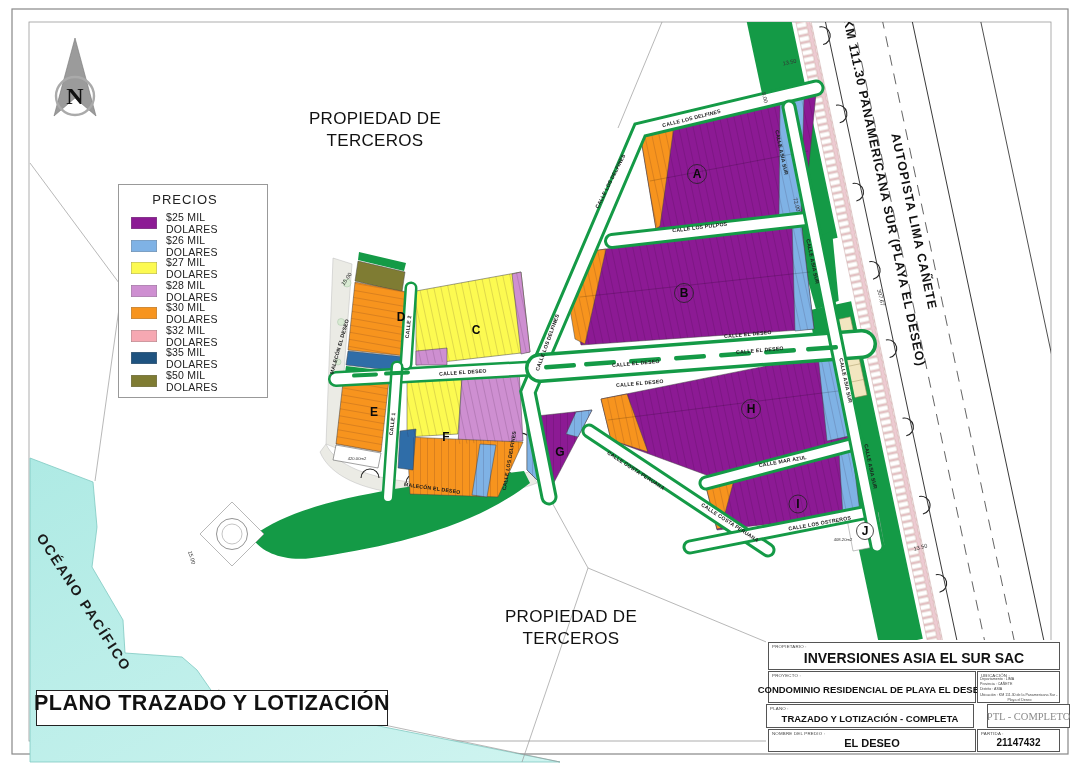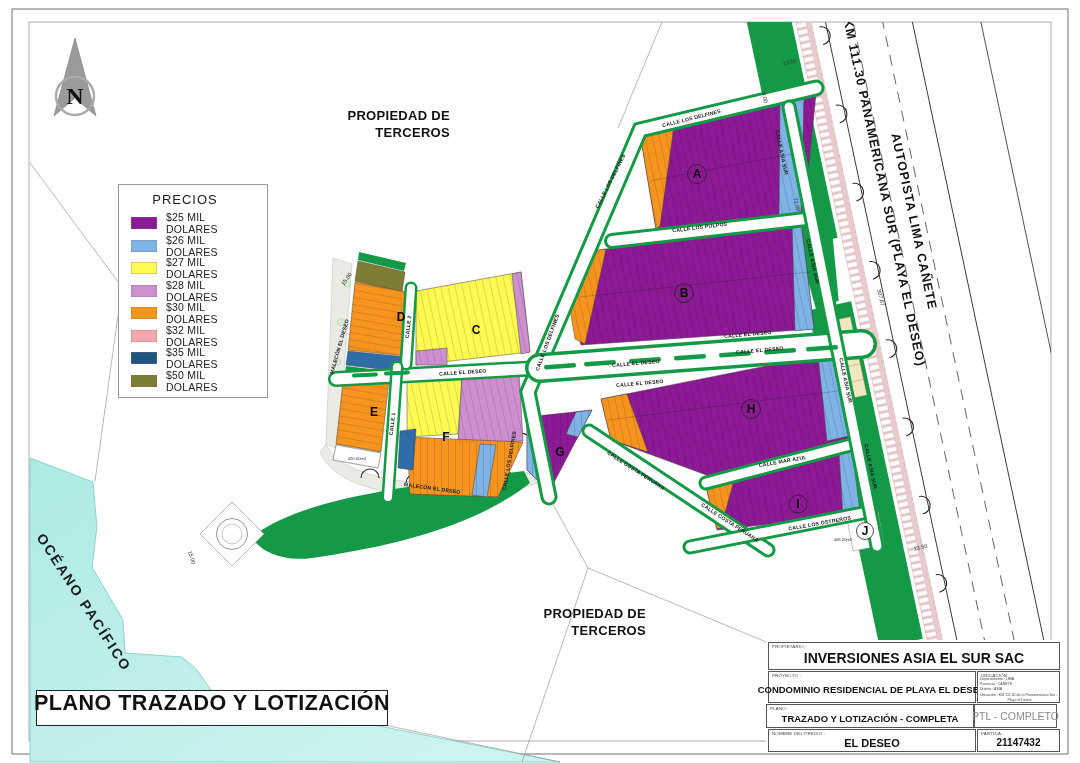--- a/index.html
+++ b/index.html
@@ -4,21 +4,21 @@
 <style>
   html,body{margin:0;padding:0;background:#e8e8e8;}
   #sheet{position:relative;width:1080px;height:763px;background:#fff;overflow:hidden;
          font-family:"Liberation Sans",sans-serif;}
   #mapsvg{position:absolute;left:0;top:0;}
   .st{font-size:5.2px;font-weight:bold;fill:#1b1b1b;text-anchor:middle;letter-spacing:.2px;}
   .zl{font-size:12px;font-weight:bold;fill:#0a0a0a;text-anchor:middle;}
   .dim{font-size:5.5px;fill:#333;text-anchor:middle;}
   .tiny{font-size:4.2px;fill:#333;text-anchor:middle;}
   .ov{position:absolute;box-sizing:border-box;}
-  .terceros{width:150px;text-align:right;font-size:13px;font-weight:bold;color:#111;
+  .terceros{width:150px;text-align:center;font-size:17px;font-weight:normal;color:#111;
             letter-spacing:.3px;line-height:1.3;}
   #legend{left:118px;top:184px;width:150px;height:214px;background:#fff;border:1px solid #999;
           padding:7px 16px 0 0;}
   #legend .lt{text-align:center;font-size:13px;letter-spacing:1px;color:#222;margin-bottom:5px;}
   .lrow{display:flex;align-items:center;height:22.5px;padding-left:12px;}
   .lrow svg{flex:0 0 auto;margin-right:9px;}
   .lrow span{font-size:10.5px;color:#222;letter-spacing:.2px;}
   #maintitle{left:36px;top:690px;width:352px;height:36px;background:#fff;border:1.6px solid #222;
              display:flex;align-items:flex-start;justify-content:center;font-size:21.5px;font-weight:bold;
              color:#111;letter-spacing:.5px;white-space:nowrap;}
@@ -380,21 +380,21 @@
       <div class="ubl">Provincia : CAÑETE</div>
       <div class="ubl">Distrito : ASIA</div>
       <div class="ubl">Ubicación : KM 111.30 de la Panamericana Sur -</div>
       <div class="ubl" style="text-align:center;">Playa el Deseo</div>
     </div>
   </div>
   <div class="tb" style="left:0;top:64px;width:206px;height:22px;">
     <span class="cap">PLANO :</span>
     <span class="val" style="font-size:9.5px;">TRAZADO Y LOTIZACIÓN - COMPLETA</span>
   </div>
-  <div class="tb" style="left:208px;top:64px;width:81px;height:22px;">
+  <div class="tb" style="left:221px;top:64px;width:81px;height:22px;font-family:Liberation Serif, serif;">
     <span class="val" style="font-size:10.5px;font-weight:normal;color:#8a8a8a;top:0;">PTL - COMPLETO</span>
   </div>
   <div class="tb" style="left:2px;top:89px;width:206px;height:21px;">
     <span class="cap">NOMBRE DEL PREDIO :</span>
     <span class="val" style="font-size:11px;">EL DESEO</span>
   </div>
   <div class="tb" style="left:211px;top:89px;width:81px;height:21px;">
     <span class="cap">PARTIDA :</span>
     <span class="val" style="font-size:10px;">21147432</span>
   </div>

